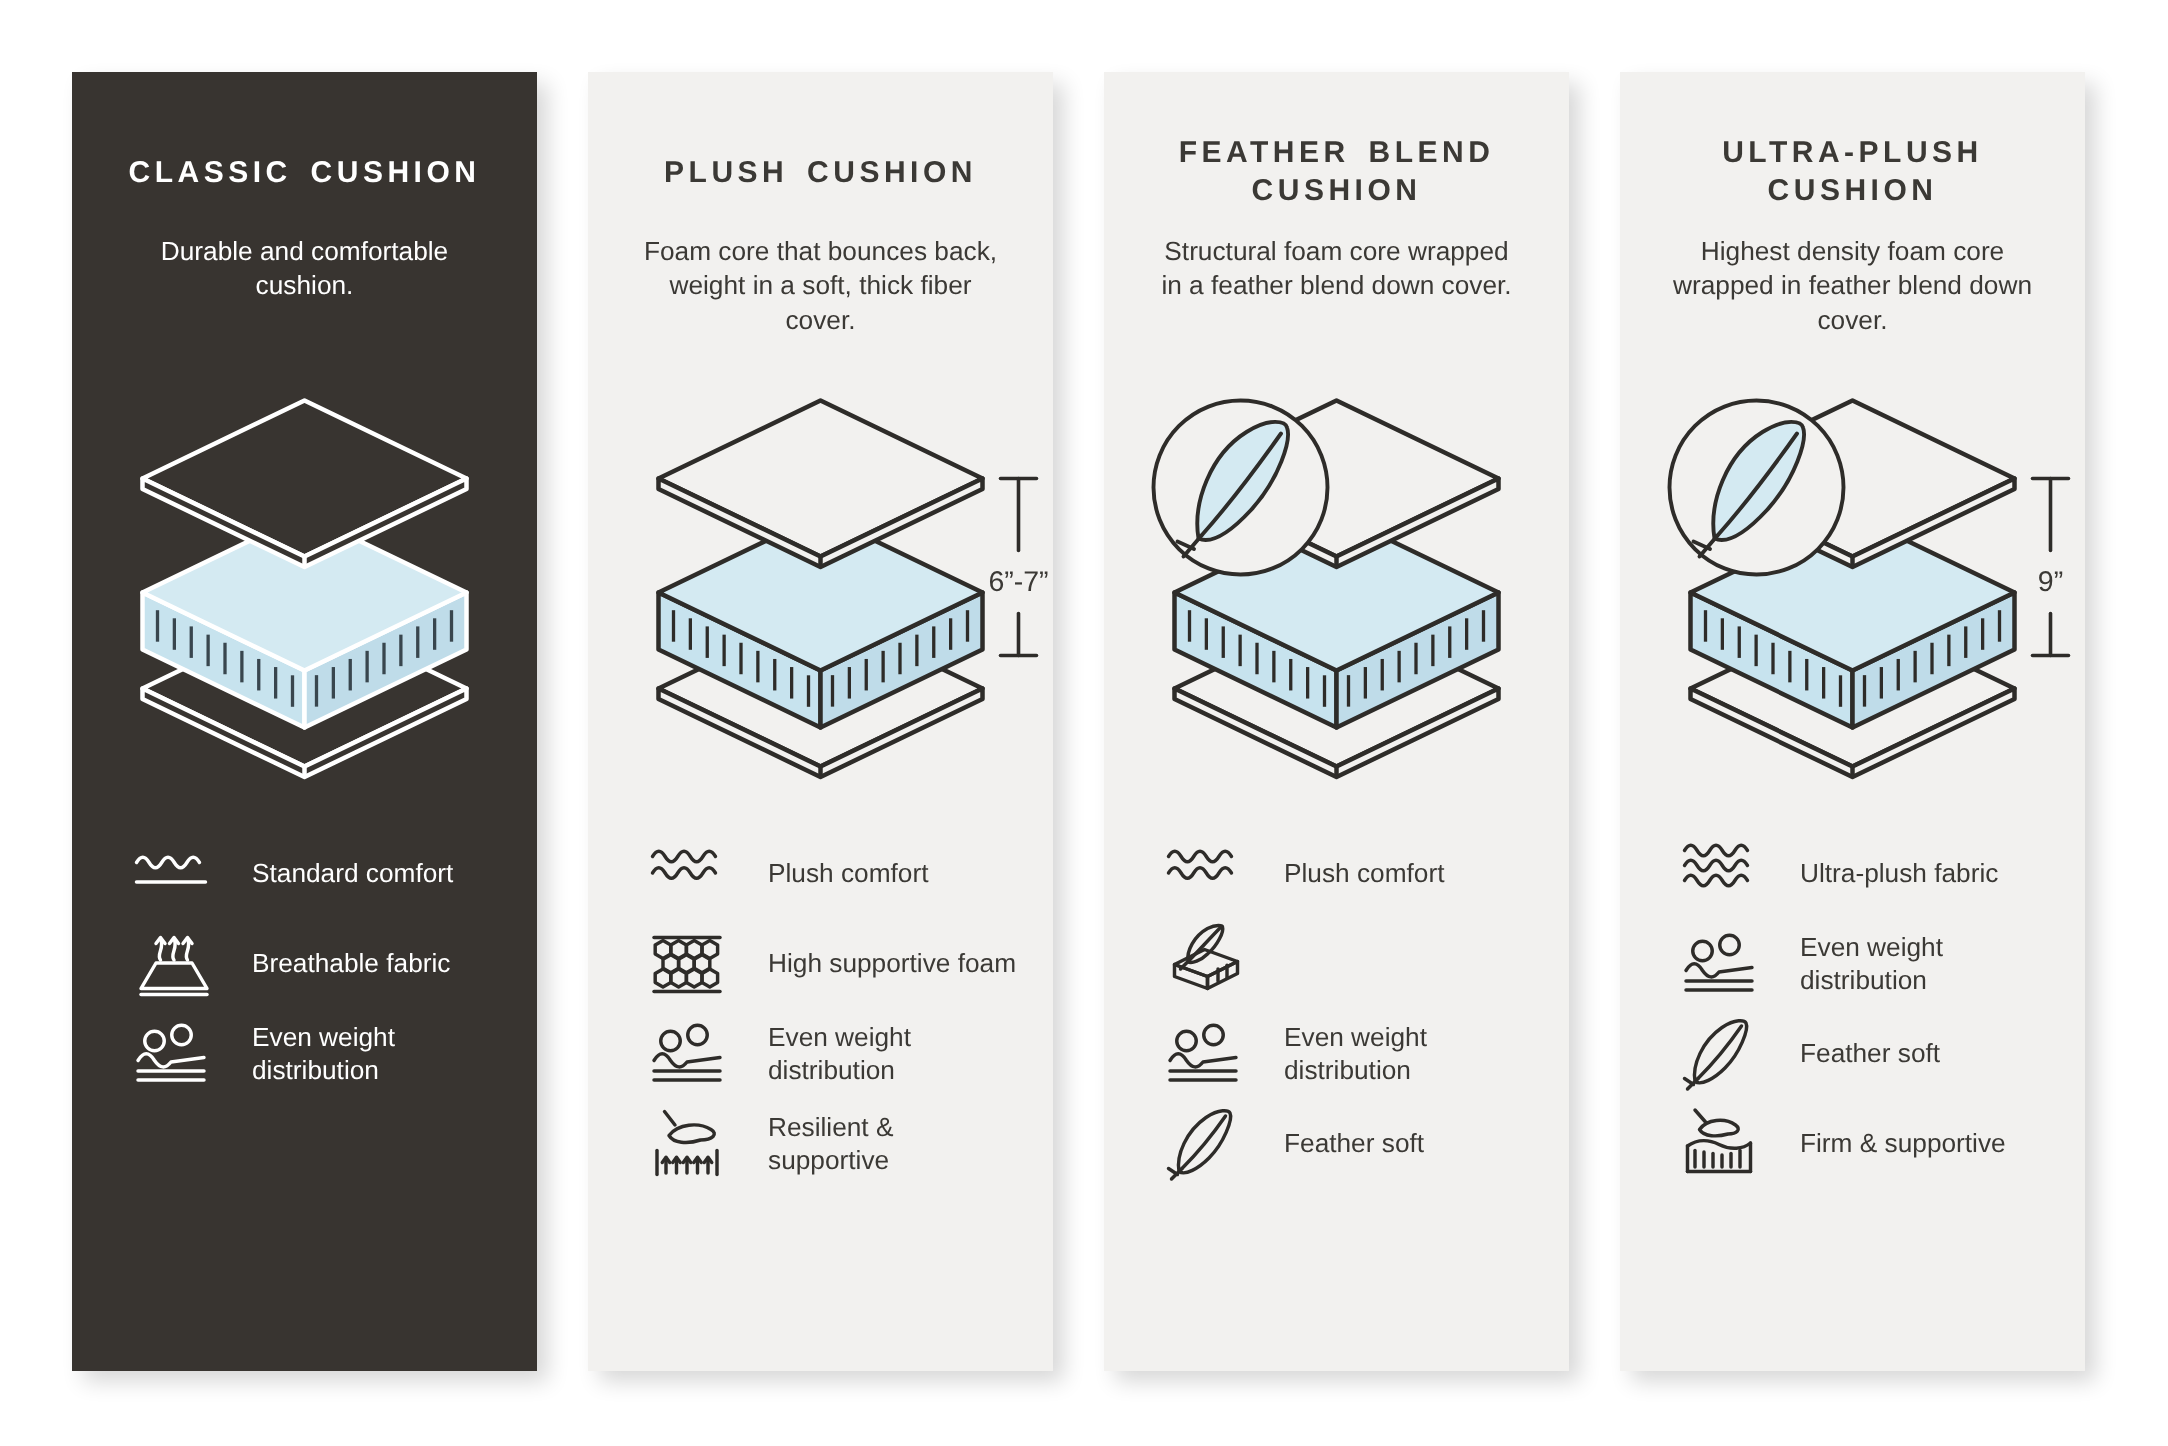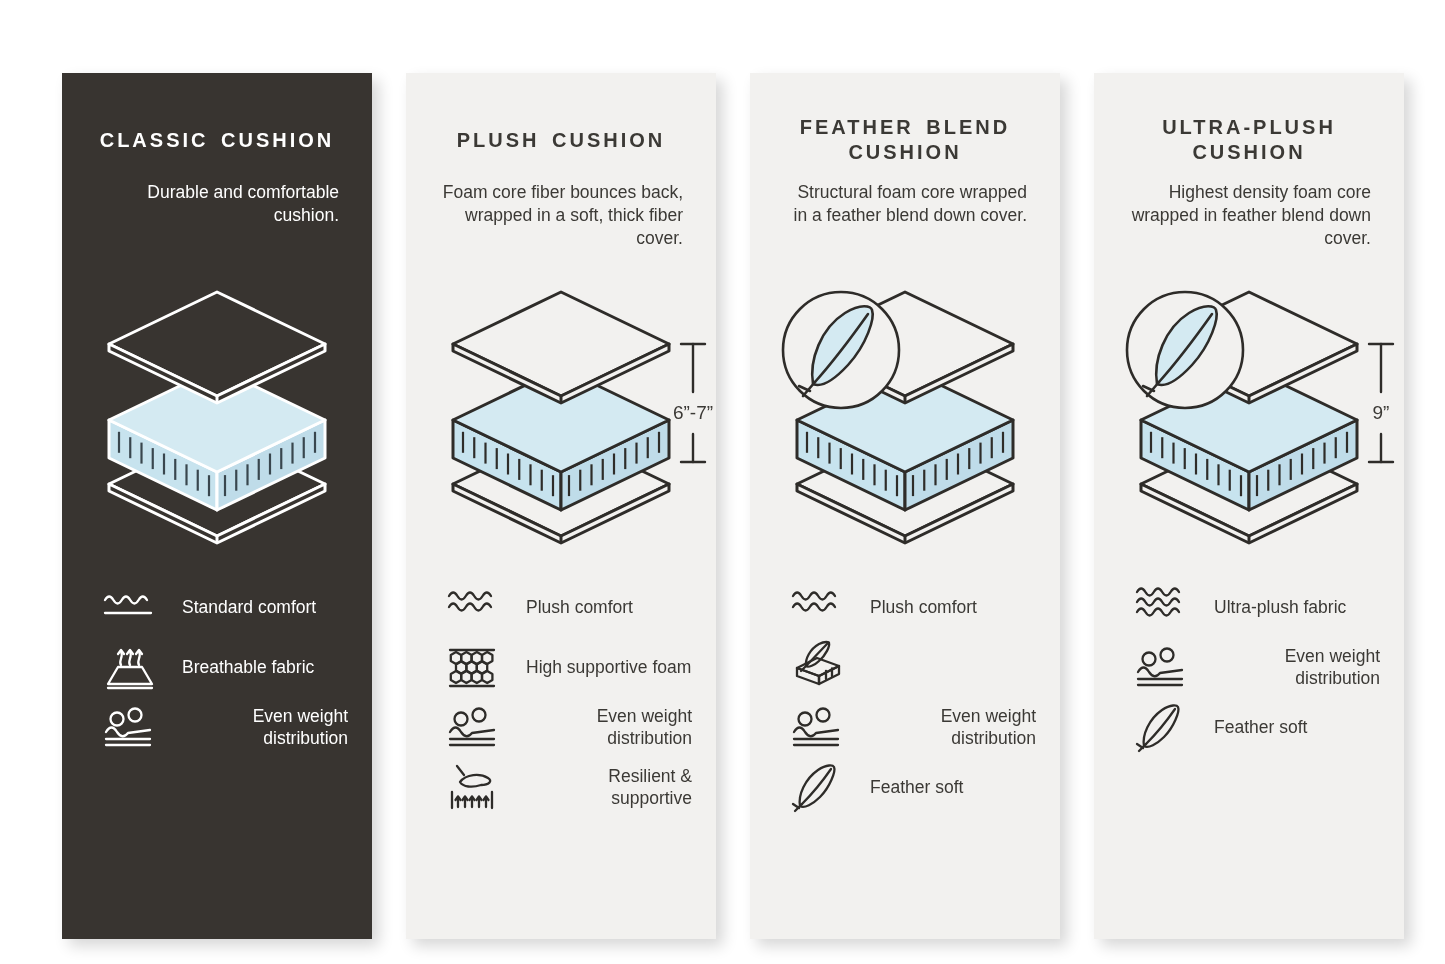--- a/index.html
+++ b/index.html
@@ -1,44 +1,44 @@
 <!DOCTYPE html>
 <html><head>
 <meta charset="utf-8">
 <style>
   html,body{margin:0;padding:0;}
   body{
     width:1445px;height:964px;background:#ffffff;
     font-family:"Liberation Sans",sans-serif;overflow:hidden;
   }
-  .board{display:flex;gap:34px;padding:48px 0 0 62px;margin-top:25px;}
+  .board{display:flex;gap:34px;padding:48px 0 0 48px;}
   .panel{
     width:310px;height:866px;box-sizing:border-box;
     padding:40px 24px 0;flex:0 0 auto;
     box-shadow:7px 7px 14px rgba(0,0,0,0.16);
   }
   .panel.dark{background:#383430;color:#ffffff;}
   .panel.light{background:#f2f1ef;color:#3b3935;}
   .panel-title{
     text-align:center;font-weight:bold;font-size:20px;
     letter-spacing:3px;word-spacing:4px;line-height:1.25;
     min-height:54px;display:flex;align-items:center;justify-content:center;
     margin:0 0 14px;
   }
   .panel-desc{
-    text-align:right;font-size:17.5px;line-height:1.32;
+    text-align:center;font-size:17.5px;line-height:1.32;
     min-height:88px;max-width:244px;margin:0 auto;
   }
   .diagram{
     height:296px;position:relative;margin:0 -12px 14px;
     display:flex;align-items:center;justify-content:center;
   }
   .diagram svg{overflow:visible;}
   .features{padding-left:14px;}
-  .feature{display:flex;align-items:center;min-height:56px;margin-bottom:4px;text-align:right;}
+  .feature{display:flex;align-items:center;min-height:56px;margin-bottom:4px;}
   .feature .icon{flex:0 0 56px;height:56px;margin-right:26px;}
   .feature .label{font-size:17.5px;line-height:1.28;max-width:166px;}
 </style>
 </head>
 <body>
 
 <main class="board">
   <section class="panel dark">
     <h2 class="panel-title">CLASSIC CUSHION</h2>
     <p class="panel-desc">Durable and comfortable cushion.</p>
@@ -108,21 +108,21 @@
               <line x1="6" y1="46" x2="50" y2="46"></line>
             </svg>
        </span>
        <span class="label">Even weight distribution</span>
         </div>
       </div>
   </section>
 
   <section class="panel light">
     <h2 class="panel-title">PLUSH CUSHION</h2>
-    <p class="panel-desc">Foam core fiber bounces back, wrapped in a soft, thick fiber cover.</p>
+    <p class="panel-desc">Foam core that bounces back, weight in a soft, thick fiber cover.</p>
     <div class="diagram">
         <svg width="300" height="262" viewBox="0 0 300 262">
   <path d="M150,146 L258,198 L150,250 L42,198 Z" fill="#f2f1ef" stroke="#2e2c29" stroke-width="3" stroke-linejoin="round"></path>
   <path d="M42,198 L150,250 L258,198 L258,205 L150,257 L42,205 Z" fill="#f2f1ef" stroke="#2e2c29" stroke-width="3" stroke-linejoin="round"></path>
   <line x1="150" y1="250" x2="150" y2="257" stroke="#2e2c29" stroke-width="3"></line>
   <path d="M42,134 L150,186 L150,224 L42,172 Z" fill="#c7e3ee" stroke="#2e2c29" stroke-width="3" stroke-linejoin="round"></path>
   <path d="M258,134 L258,172 L150,224 L150,186 Z" fill="#bfdce9" stroke="#2e2c29" stroke-width="3" stroke-linejoin="round"></path>
   <path d="M150,82 L258,134 L150,186 L42,134 Z" fill="#d4eaf2" stroke="#2e2c29" stroke-width="3" stroke-linejoin="round"></path>
   <line x1="52" y1="145.8" x2="52" y2="166.8" stroke="#2e2c29" stroke-width="2.2"></line>
           <line x1="63.25" y1="151.2" x2="63.25" y2="172.2" stroke="#2e2c29" stroke-width="2.2"></line>
@@ -390,15 +390,34 @@
           <span class="icon">
          <svg width="56" height="56" viewBox="0 0 56 56" fill="none" stroke="#2e2c29" stroke-width="2.3" stroke-linecap="round" stroke-linejoin="round">
     <path d="M12,47 C10,36 17,20 30,11 C39,5 45,6 46,8 C48,12 42,28 32,38 C25,45 16,50 12,47 Z"></path>
     <path d="M14,45 C22,37 34,23 43,10"></path>
     <path d="M14,45 L7,52"></path>
               <path d="M5,45 L11,49"></path>
             </svg>
        </span>
        <span class="label">Feather soft</span>
         </div>
+        <div class="feature">
+          <span class="icon">
+         <svg width="56" height="56" viewBox="0 0 56 56" fill="none" stroke="#2e2c29" stroke-width="2.3" stroke-linecap="round" stroke-linejoin="round">
+    <path d="M12,6 L19,14"></path>
+    <path d="M15,19 C20,12 32,11 39,16 C43,19 40,22 34,22 C27,24 18,24 15,19 Z"></path>
+    <path d="M7,30 C14,25 22,26 28,29 C36,33 44,32 49,28"></path>
+    <line x1="7" y1="30" x2="7" y2="47"></line>
+              <line x1="49" y1="28" x2="49" y2="47"></line>
+    <line x1="7" y1="47" x2="49" y2="47"></line>
+    <line x1="12" y1="33" x2="12" y2="44"></line>
+              <line x1="18" y1="34" x2="18" y2="44"></line>
+              <line x1="24" y1="35" x2="24" y2="44"></line>
+              <line x1="30" y1="36" x2="30" y2="44"></line>
+              <line x1="36" y1="35" x2="36" y2="44"></line>
+              <line x1="42" y1="33" x2="42" y2="44"></line>
+            </svg>
+       </span>
+       <span class="label">Firm &amp; supportive</span>
+        </div>
       </div>
   </section>
 </main>
 
 </body></html>

